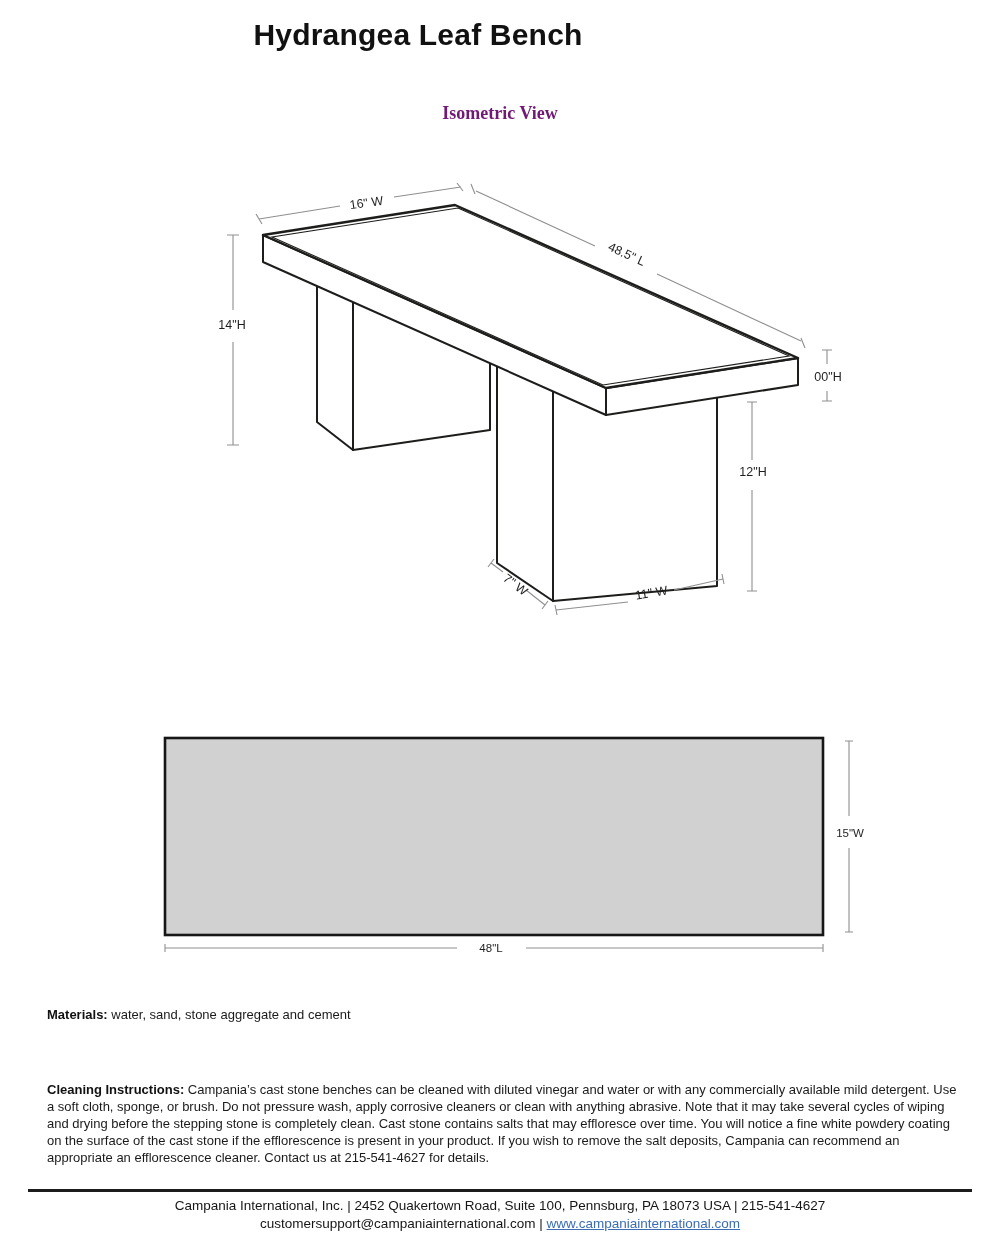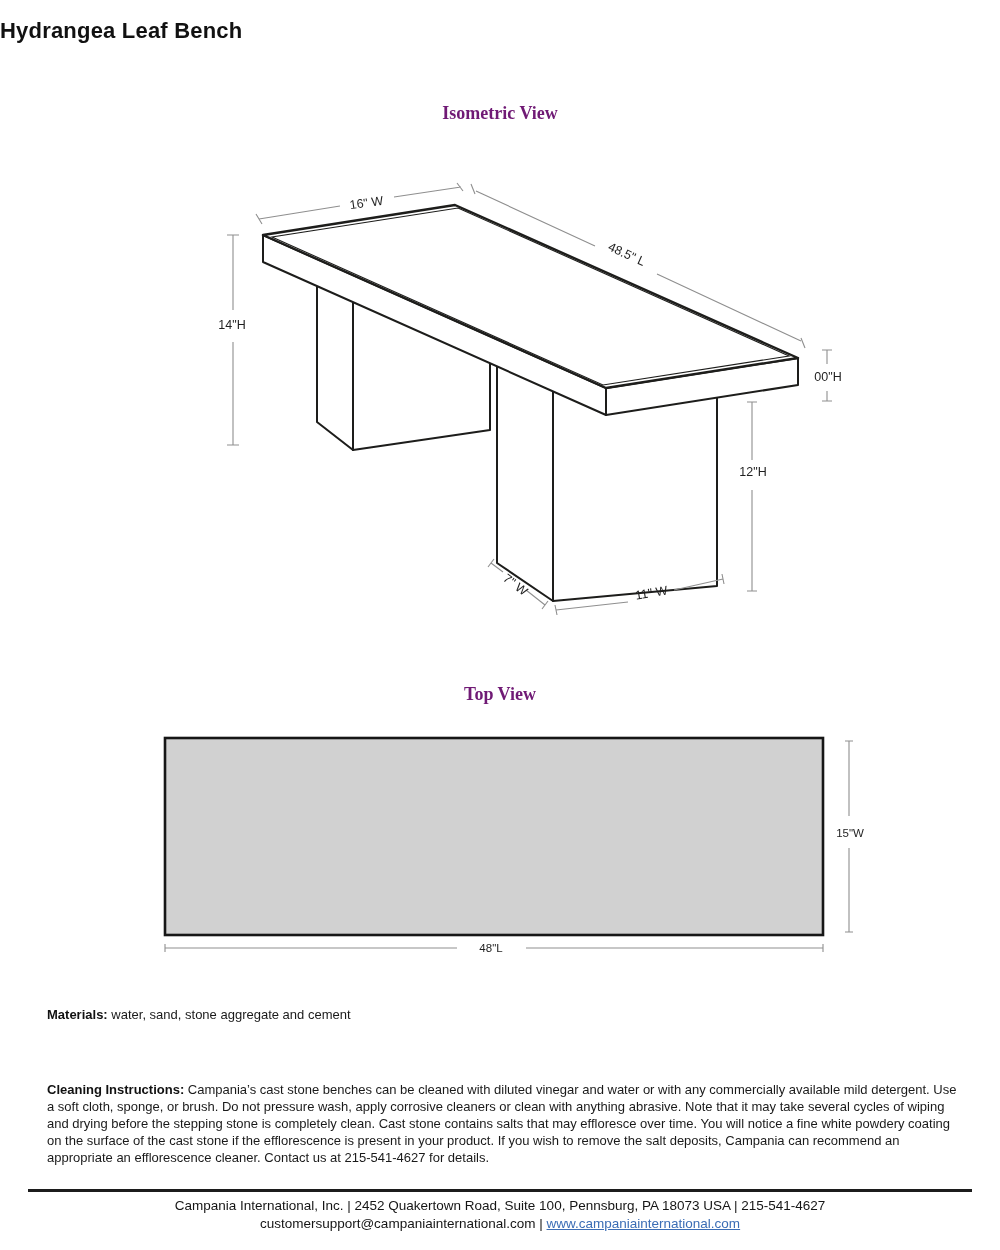--- a/index.html
+++ b/index.html
@@ -1,19 +1,19 @@
 <!DOCTYPE html>
 <html><head>
 <meta charset="utf-8">
 <style>
   html,body{margin:0;padding:0;background:#ffffff;}
   .page{position:relative;width:1000px;height:1250px;background:#fff;overflow:hidden;
         font-family:"Liberation Sans",sans-serif;color:#1a1a1a;}
-  .page-title{position:absolute;top:18px;left:0;width:836px;text-align:left;
-        font-size:22px;font-weight:bold;letter-spacing:0.2px;color:#111;margin:0;}
+  .page-title{position:absolute;top:18px;left:0;width:836px;text-align:center;
+        font-size:30px;font-weight:bold;letter-spacing:0.2px;color:#111;margin:0;}
   .view-heading{position:absolute;left:0;width:1000px;text-align:center;margin:0;
         font-family:"Liberation Serif",serif;font-size:18px;font-weight:bold;color:#701a75;}
   #iso-heading{top:103px;}
   #top-heading{top:684px;}
   svg.drawing{position:absolute;left:0;}
   #iso-svg{top:0;width:1000px;height:660px;}
   #top-svg{top:660px;width:1000px;height:340px;}
   .ink{fill:#ffffff;stroke:#1d1d1b;stroke-width:2;stroke-linejoin:round;}
   .ink-bold{fill:#ffffff;stroke:#1d1d1b;stroke-width:2.4;stroke-linejoin:round;}
   .rim{fill:none;stroke:#1d1d1b;stroke-width:1.1;}
@@ -104,21 +104,20 @@
       <text class="dimlabel" transform="translate(367 207) rotate(-8)">16" W</text>
       <text class="dimlabel" transform="translate(625 258) rotate(24.5)">48.5" L</text>
       <text class="dimlabel" transform="translate(232 329)">14"H</text>
       <text class="dimlabel" transform="translate(828 381)">00"H</text>
       <text class="dimlabel" transform="translate(753 476)">12"H</text>
       <text class="dimlabel" transform="translate(513 588) rotate(37)">7" W</text>
       <text class="dimlabel" transform="translate(652 597) rotate(-10)">11" W</text>
     </g>
   </svg>
 
-  <h2 class="view-heading" id="top-heading">Top View</h2>
 
   <svg id="top-svg" class="drawing" viewBox="0 660 1000 340">
     <defs>
       <clipPath id="top-clip">
         <rect x="167" y="740" width="654" height="193"></rect>
       </clipPath>
     </defs>
     <g>
       <rect class="gray-slab" x="165" y="738" width="658" height="197"></rect>
       <g id="top-leaves" class="leaves" clip-path="url(#top-clip)" transform="translate(165 738) scale(13.708 13.133)">

